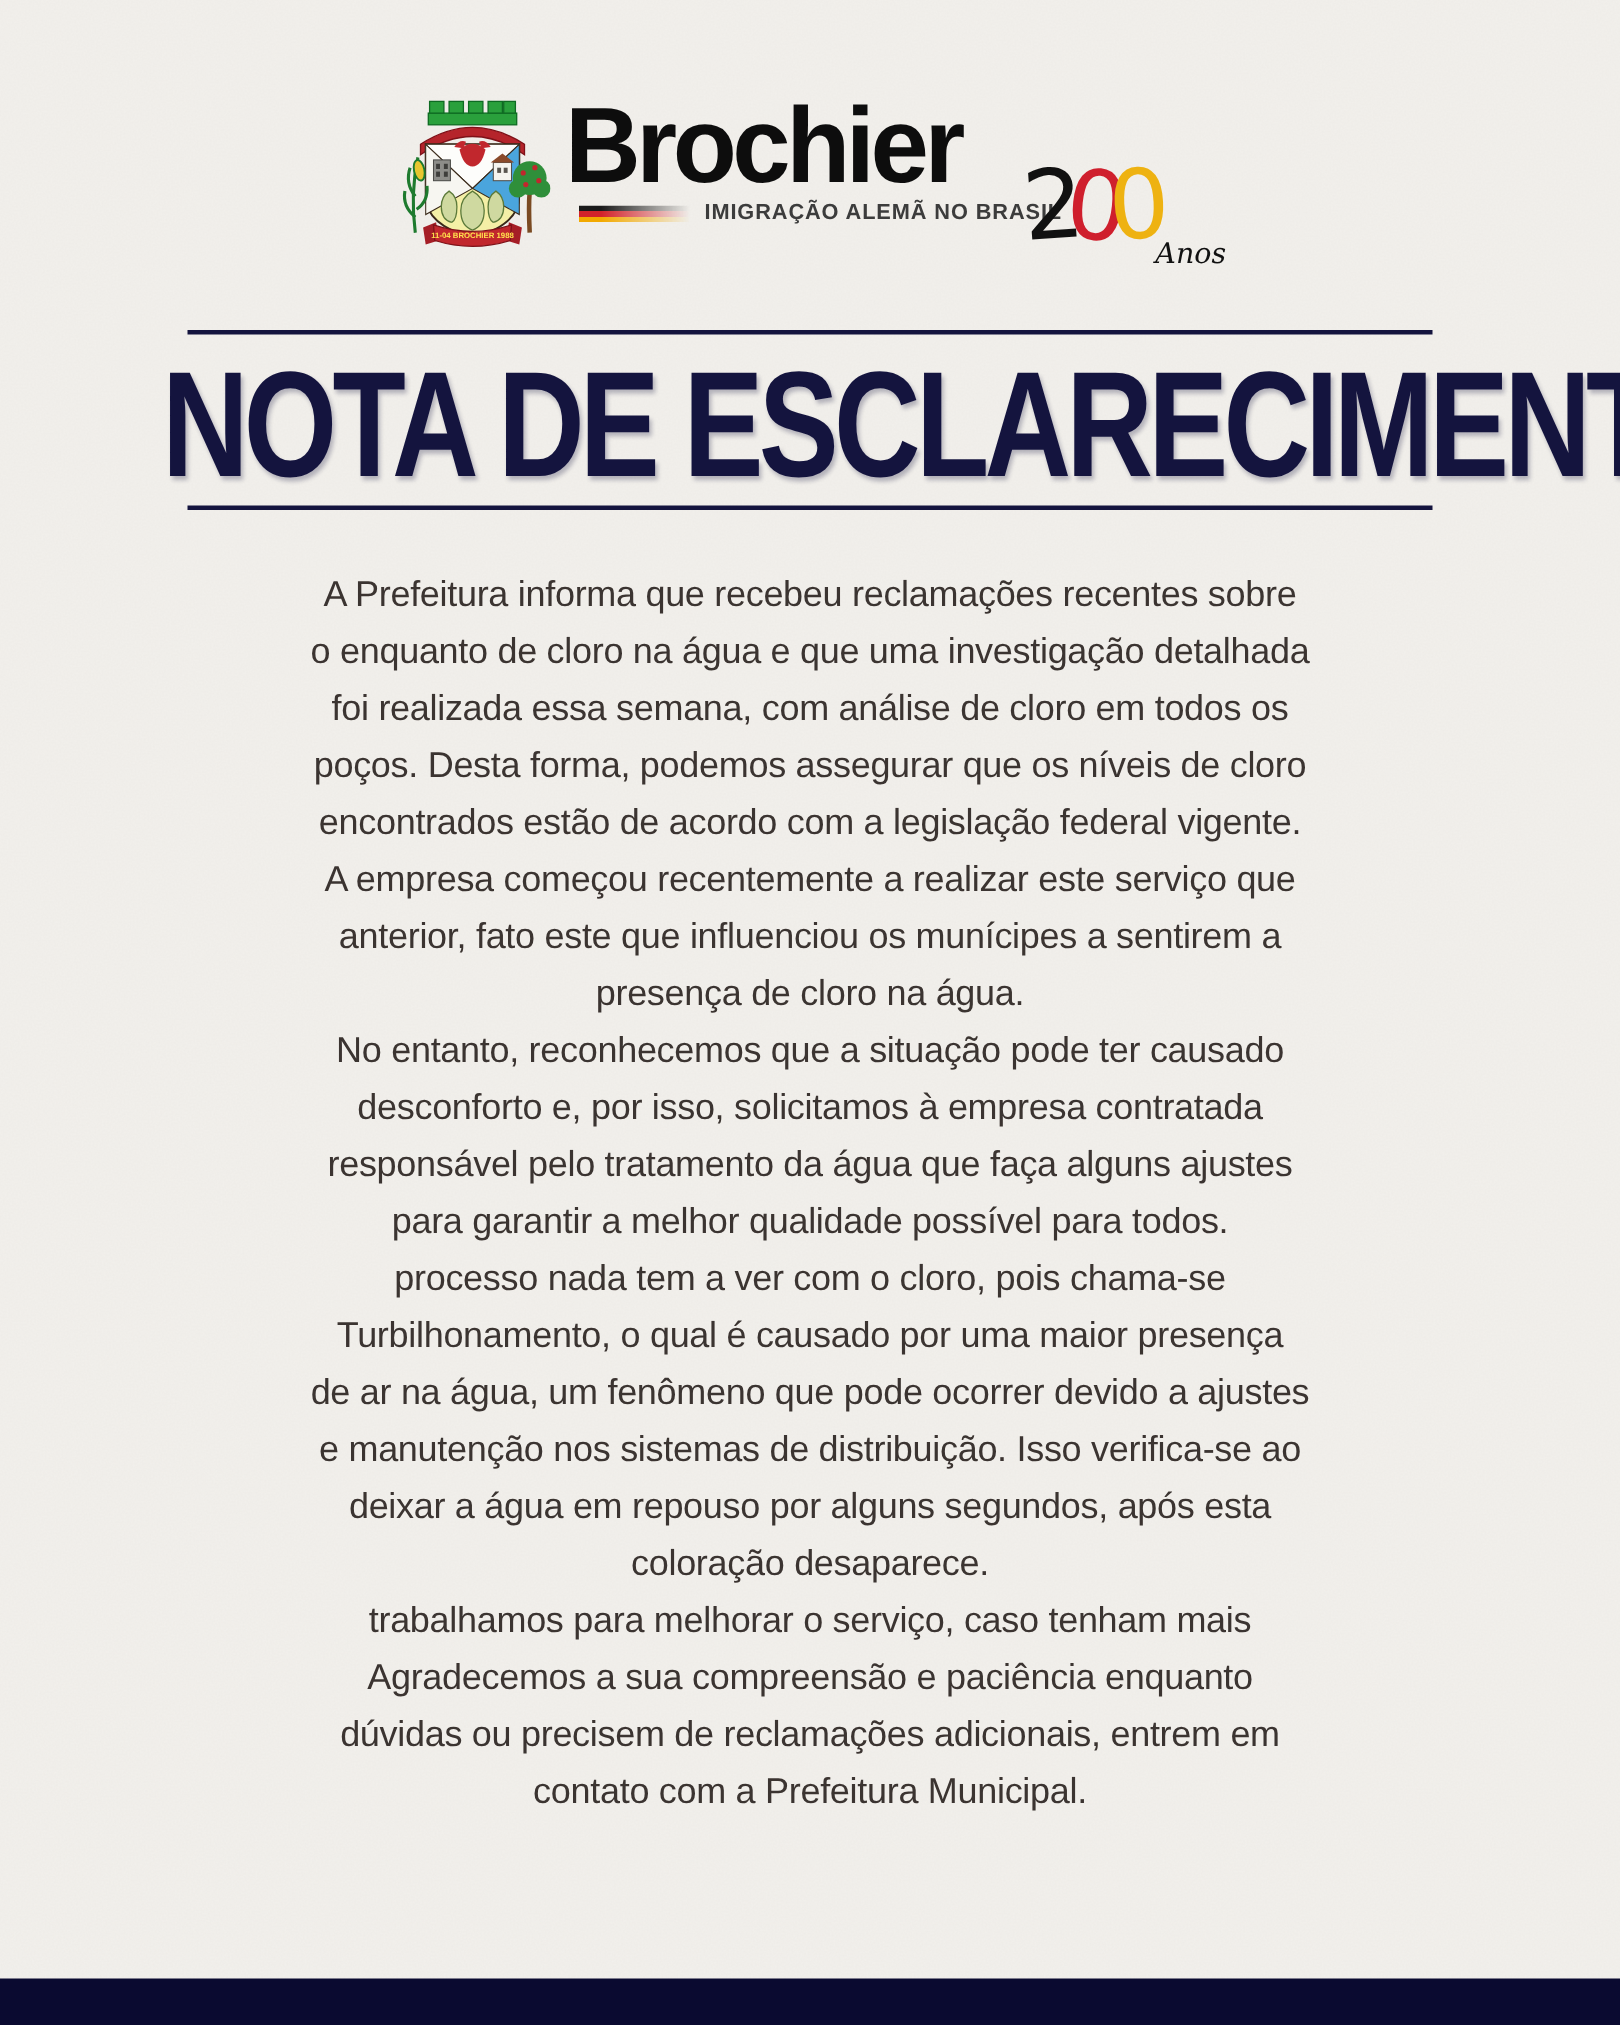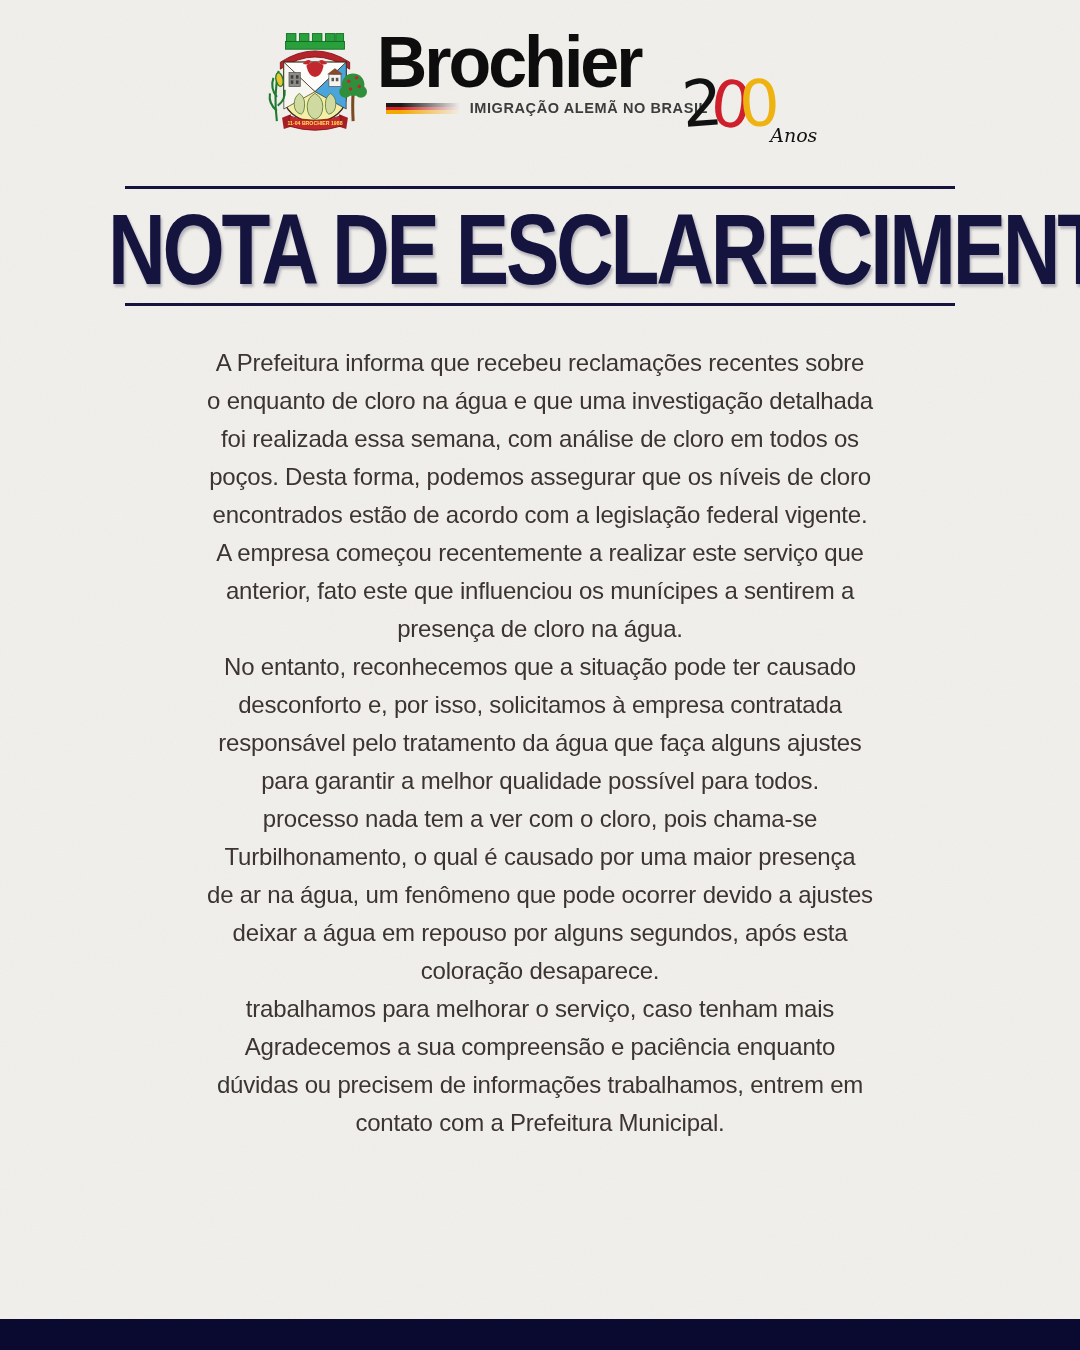--- a/index.html
+++ b/index.html
@@ -17,21 +17,21 @@
   .texture {
     position: absolute;
     inset: 0;
     z-index: 0;
     pointer-events: none;
   }
   .content { position: relative; z-index: 1; }
 
   
   .logo-row {
-    padding-top: 28px;
+    padding-top: 62px;
     display: flex;
     justify-content: center;
     align-items: flex-start;
   }
   .crest { width: 104px; height: 106px; flex: 0 0 auto; margin-top: 2px; }
   .wordmark-block { margin-left: 10px; }
   .wordmark {
     font-size: 70px;
     font-weight: 800;
     letter-spacing: -3px;
@@ -256,24 +256,25 @@
         <div class="body-line">A empresa começou recentemente a realizar este serviço que</div>
         <div class="body-line">anterior, fato este que influenciou os munícipes a sentirem a</div>
         <div class="body-line">presença de cloro na água.</div>
         <div class="body-line">No entanto, reconhecemos que a situação pode ter causado</div>
         <div class="body-line">desconforto e, por isso, solicitamos à empresa contratada</div>
         <div class="body-line">responsável pelo tratamento da água que faça alguns ajustes</div>
         <div class="body-line">para garantir a melhor qualidade possível para todos.</div>
         <div class="body-line">processo nada tem a ver com o cloro, pois chama-se</div>
         <div class="body-line">Turbilhonamento, o qual é causado por uma maior presença</div>
         <div class="body-line">de ar na água, um fenômeno que pode ocorrer devido a ajustes</div>
+        <div class="body-line">e manutenção nos sistemas de distribuição. Isso verifica-se ao</div>
         <div class="body-line">deixar a água em repouso por alguns segundos, após esta</div>
         <div class="body-line">coloração desaparece.</div>
         <div class="body-line">trabalhamos para melhorar o serviço, caso tenham mais</div>
         <div class="body-line">Agradecemos a sua compreensão e paciência enquanto</div>
-        <div class="body-line">dúvidas ou precisem de informações trabalhamos, entrem em</div>
+        <div class="body-line">dúvidas ou precisem de reclamações adicionais, entrem em</div>
         <div class="body-line">contato com a Prefeitura Municipal.</div>
       </main>
 
   </div>
 
   <footer class="bottom-bar"></footer>
 </div>
 
 </body></html>

